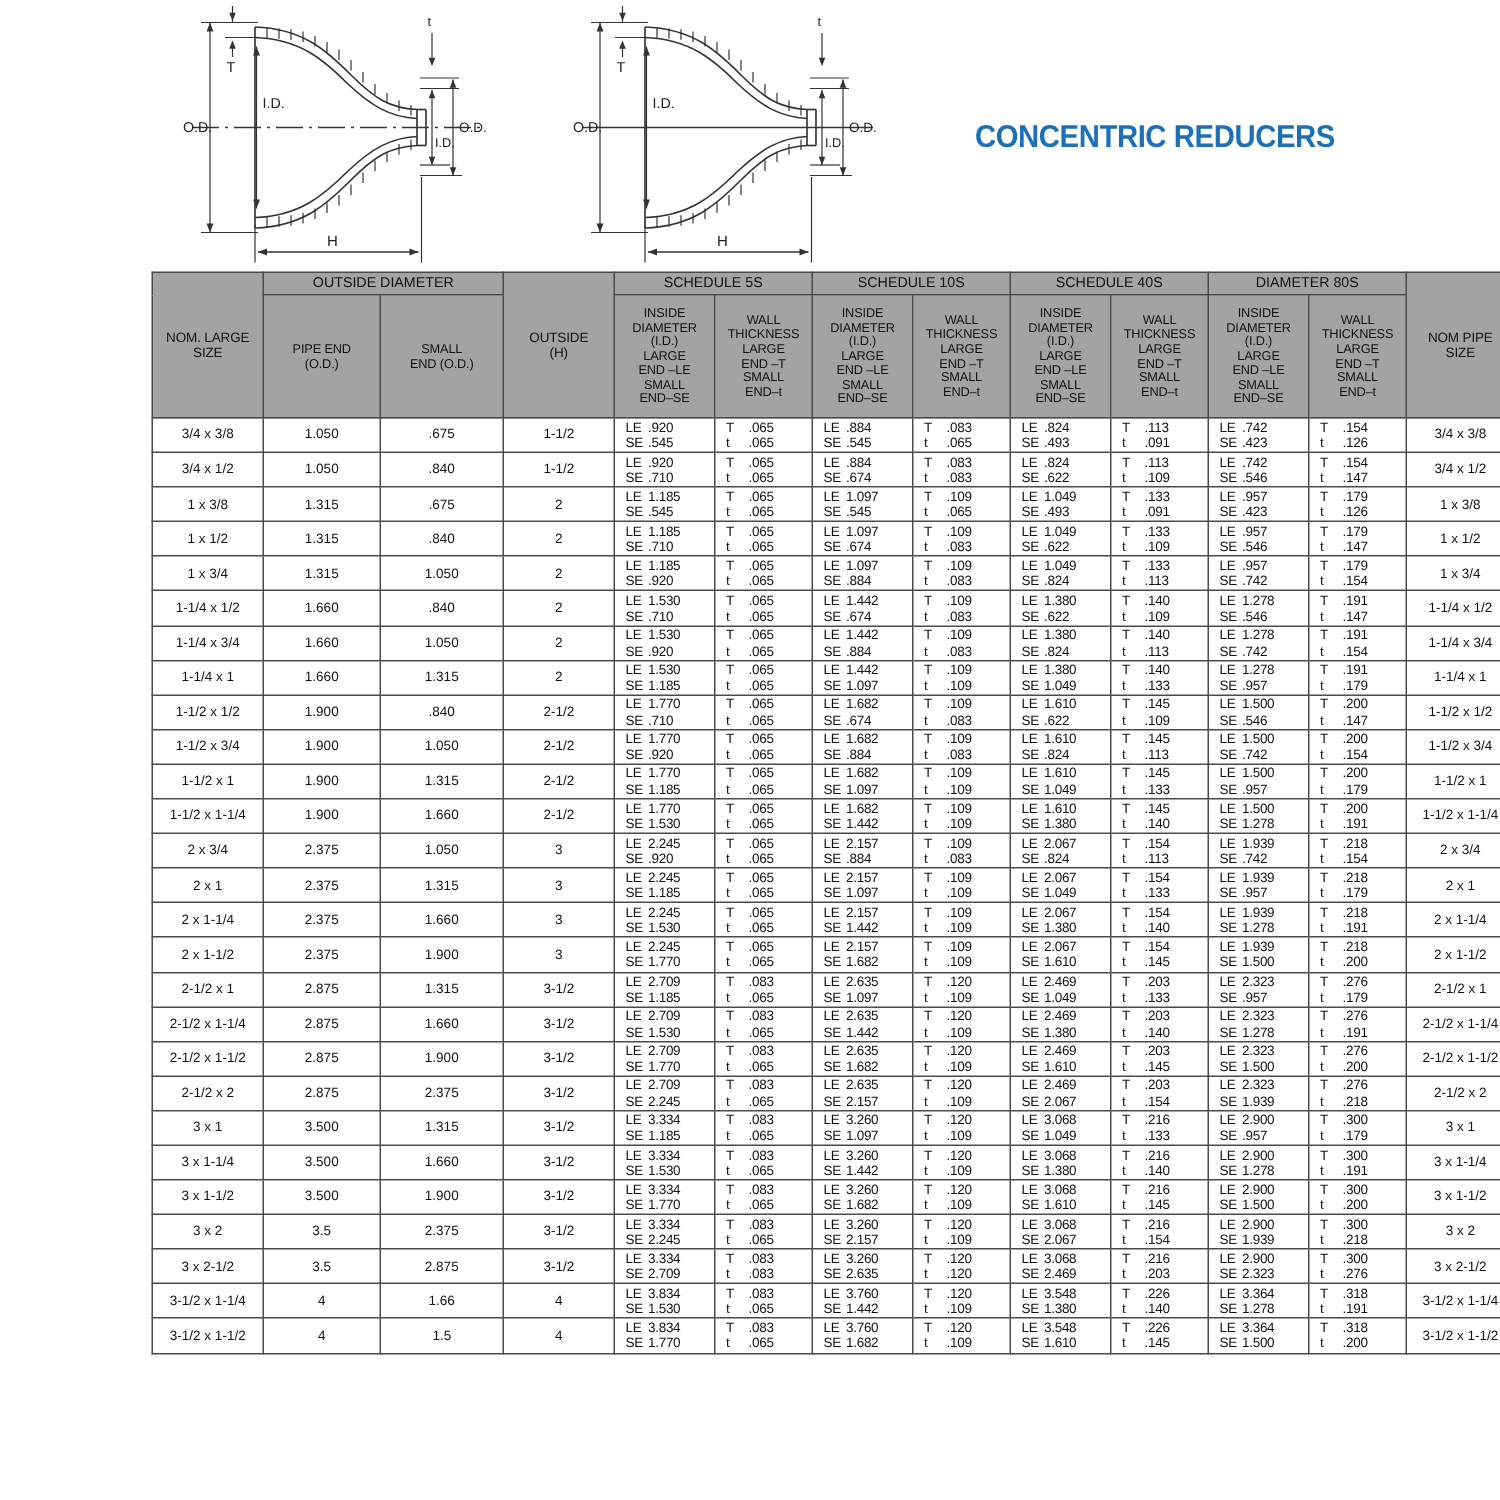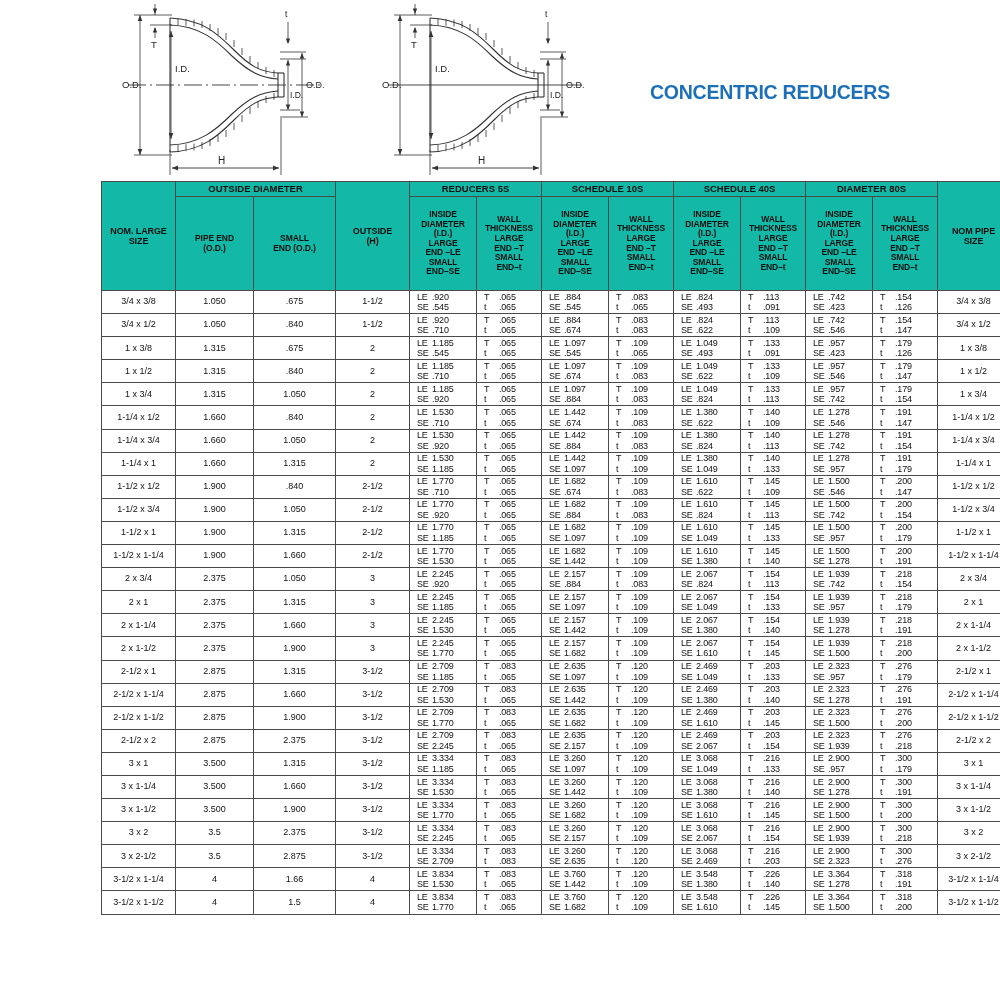--- a/index.html
+++ b/index.html
@@ -37,30 +37,30 @@
     border: 1.5px solid #3a3a3a;
   }
   table.spec th, table.spec td {
     border: 1px solid #4a4a4a;
     padding: 0;
     text-align: center;
     vertical-align: middle;
     color: #111;
   }
   thead th {
-    background: #14b8a6;
+    background: #a3a3a3;
     color: #14213d;
-    font-weight: bold;
+    font-weight: normal;
     font-size: 8.5px;
     line-height: 1.12;
     letter-spacing: -0.1px;
     padding: 2px 1px;
   }
   thead th.grp { font-size: 9.5px; height: 15px; letter-spacing: 0px; }
-  thead th.sub { height: 94px; }
+  thead th.sub { height: 82px; }
   thead th.tall { height: 97px; font-size: 9px; }
 
   tbody td {
     font-size: 9px;
     height: 23.1px;
     line-height: 1.05;
     white-space: nowrap;
   }
   tbody td.plain { font-weight: normal; }
   
@@ -256,21 +256,21 @@
         <tr>
           <th rowspan="2" class="tall">
             <div>NOM. LARGE</div>
             <div>SIZE</div>
           </th>
           <th colspan="2" class="grp">OUTSIDE DIAMETER</th>
           <th rowspan="2" class="tall">
             <div>OUTSIDE</div>
             <div>(H)</div>
           </th>
-          <th colspan="2" class="grp">REDUCERS 5S</th>
+          <th colspan="2" class="grp">SCHEDULE 5S</th>
           <th colspan="2" class="grp">SCHEDULE 10S</th>
           <th colspan="2" class="grp">SCHEDULE 40S</th>
           <th colspan="2" class="grp">DIAMETER 80S</th>
           <th rowspan="2" class="tall">
             <div>NOM PIPE</div>
             <div>SIZE</div>
           </th>
         </tr>
         <tr>
           <th class="sub">

